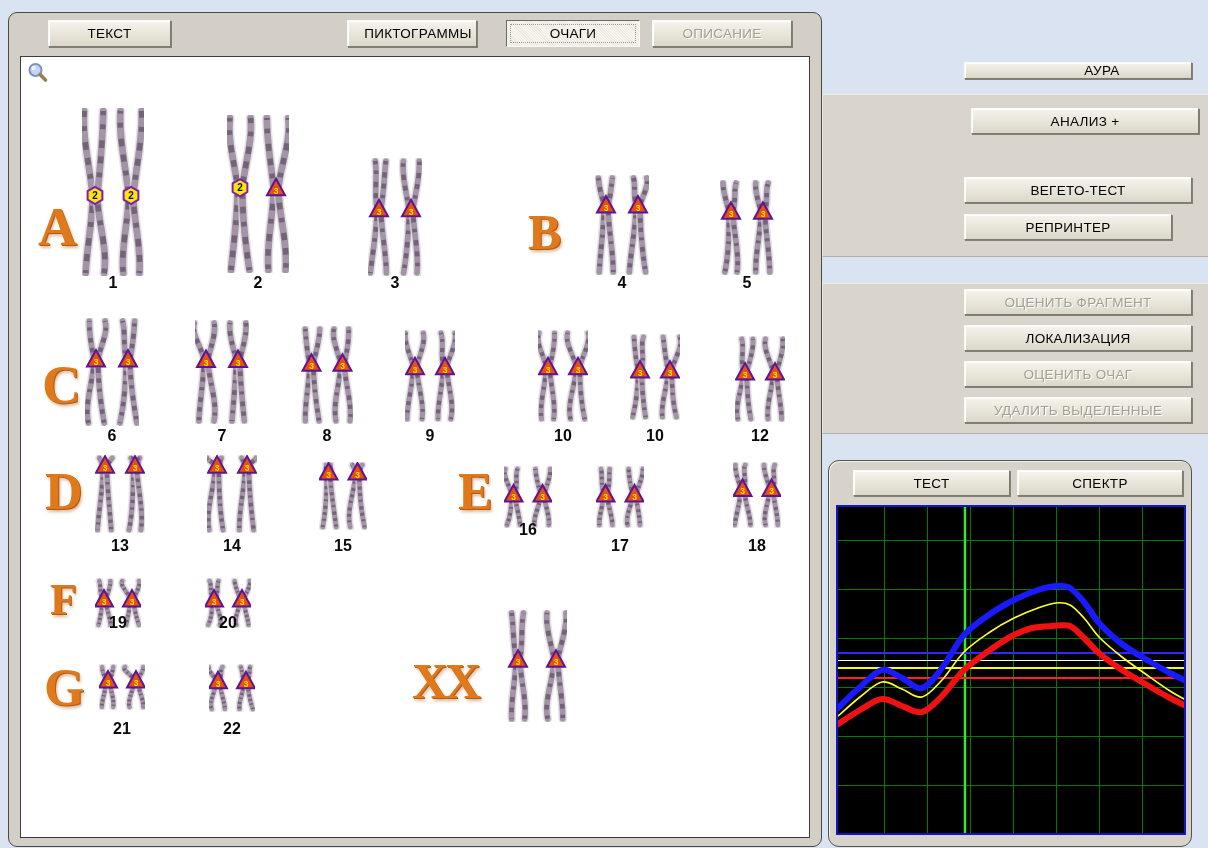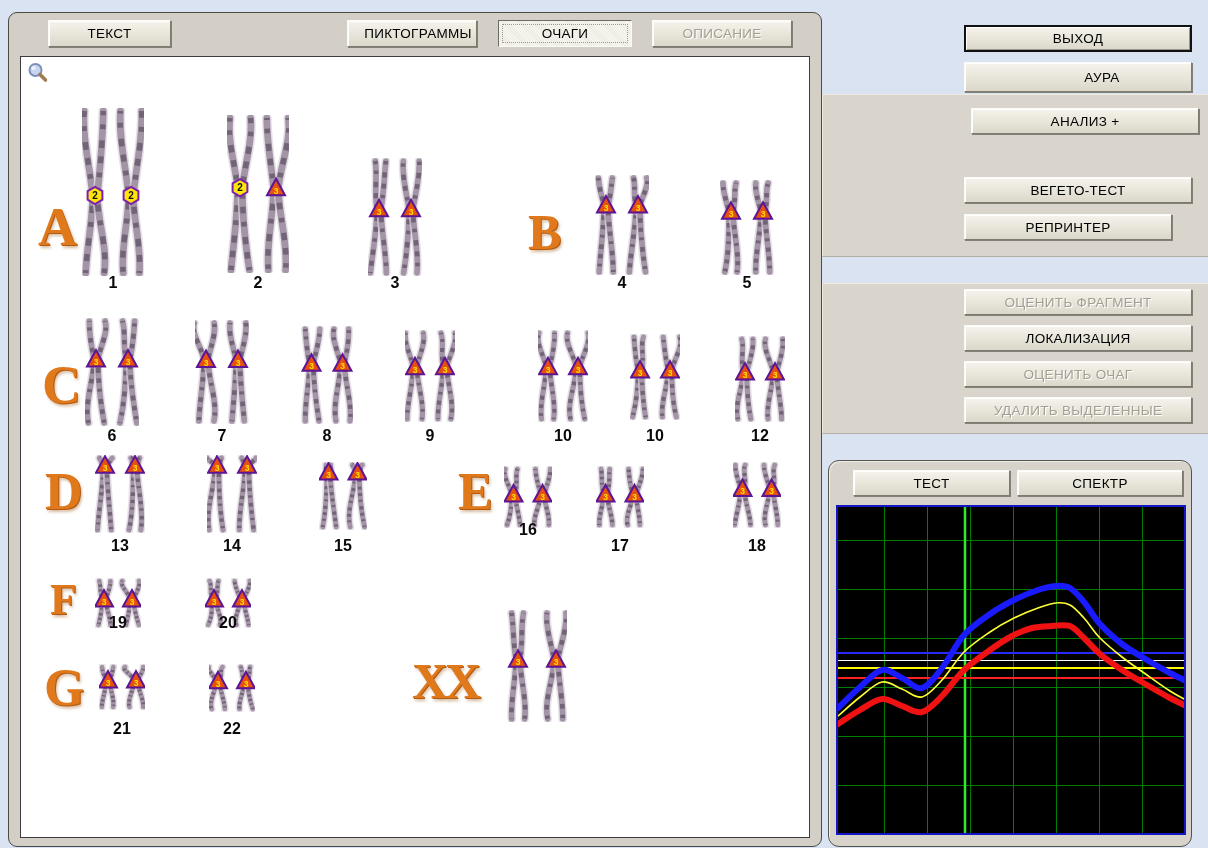--- a/index.html
+++ b/index.html
@@ -11,21 +11,21 @@
     position:absolute;box-sizing:border-box;display:flex;align-items:center;justify-content:center;
     font:13.5px "Liberation Sans",sans-serif;letter-spacing:.3px;color:#000;cursor:pointer;
     background:linear-gradient(180deg,#f5f3ec 0%,#e9e6db 48%,#dbd7ca 100%);
     border:1px solid #7d7a70;border-top-color:#fbfaf6;border-left-color:#fbfaf6;
     box-shadow:1px 1px 0 #83807a, inset 1px 1px 0 #ffffff;
     user-select:none;
   }
   .btn.default{border:2px solid #111;box-shadow:inset 1px 1px 0 #fff, inset -1px -1px 0 #9a968c;}
   .btn.pressed{
     background:repeating-linear-gradient(45deg,#f7f6f0 0 1px,#edebe0 1px 2px);
-    border-color:#6e6b62 #fbfaf6 #fbfaf6 #6e6b62;box-shadow:none;
+    border-color:#6e6b62 #fbfaf6 #fbfaf6 #6e6b62;box-shadow:none;margin-left:8px;
   }
   .btn.pressed::after{content:"";position:absolute;inset:3px;border:1px dotted #999;}
   .btn.disabled{color:#a29e92;text-shadow:1px 1px 0 #ffffff;cursor:default;}
 
   
   .main-frame{
     position:absolute;left:8px;top:12px;width:812px;height:833px;
     background:#d3cfc7;border:1px solid #4a4a48;border-radius:9px;
   }
   .kary-panel{
@@ -788,22 +788,21 @@
            C 50.98,68.1 56.139340891558675,90.0 55.71002455317415,109" fill="none" stroke="#a394a6" stroke-width="5.720000000000001" stroke-linecap="round"></path>
           <path d="M 58.914343630224465,3 C 60.66433059822768,17.2 53.98,32.0 50.98,49.3
            C 50.98,68.1 56.139340891558675,90.0 55.71002455317415,109" fill="none" stroke="#4a3c50" stroke-width="4.5760000000000005" stroke-linecap="butt" stroke-dasharray="4.666666666666667 6.066666666666667 3.2666666666666666 7.466666666666668 5.133333333333334 5.6000000000000005" stroke-dashoffset="4.6" opacity="0.55"></path>
           <polygon points="11,40.28 2,56.78 20,56.78" fill="#e8500f" stroke="#5c1595" stroke-width="2"></polygon>
           <text x="11" y="55.28" text-anchor="middle" font-size="8.5" font-weight="bold" fill="#ffe000" font-family="Liberation Sans, sans-serif">3</text>
           <polygon points="49,40.28 40,56.78 58,56.78" fill="#e8500f" stroke="#5c1595" stroke-width="2"></polygon>
           <text x="49" y="55.28" text-anchor="middle" font-size="8.5" font-weight="bold" fill="#ffe000" font-family="Liberation Sans, sans-serif">3</text>
         </svg></div>
     </div>
 
-  <div class="btn default" style="left:964px;top:25px;width:228px;height:27px;">ВЫХОД</div>
-  <div class="btn" style="left:964px;top:62px;width:228px;height:30px;padding-left:48px;">АУРА</div>
+  <div class="btn" style="left:964px;top:62px;width:228px;height:17px;padding-left:48px;">АУРА</div>
 
   <div class="side-panel" style="left:822px;top:94px;width:386px;height:161px;"></div>
   <div class="btn" style="left:964px;top:108px;width:228px;height:26px;margin-left:7px;">АНАЛИЗ +</div>
   <div class="btn" style="left:964px;top:177px;width:228px;height:26px;">ВЕГЕТО-ТЕСТ</div>
   <div class="btn" style="left:964px;top:214px;width:208px;height:26px;">РЕПРИНТЕР</div>
 
   <div class="side-panel" style="left:822px;top:283px;width:386px;height:149px;"></div>
   <div class="btn disabled" style="left:964px;top:289px;width:228px;height:26px;">ОЦЕНИТЬ ФРАГМЕНТ</div>
   <div class="btn" style="left:964px;top:325px;width:228px;height:26px;">ЛОКАЛИЗАЦИЯ</div>
   <div class="btn disabled" style="left:964px;top:361px;width:228px;height:26px;">ОЦЕНИТЬ ОЧАГ</div>

